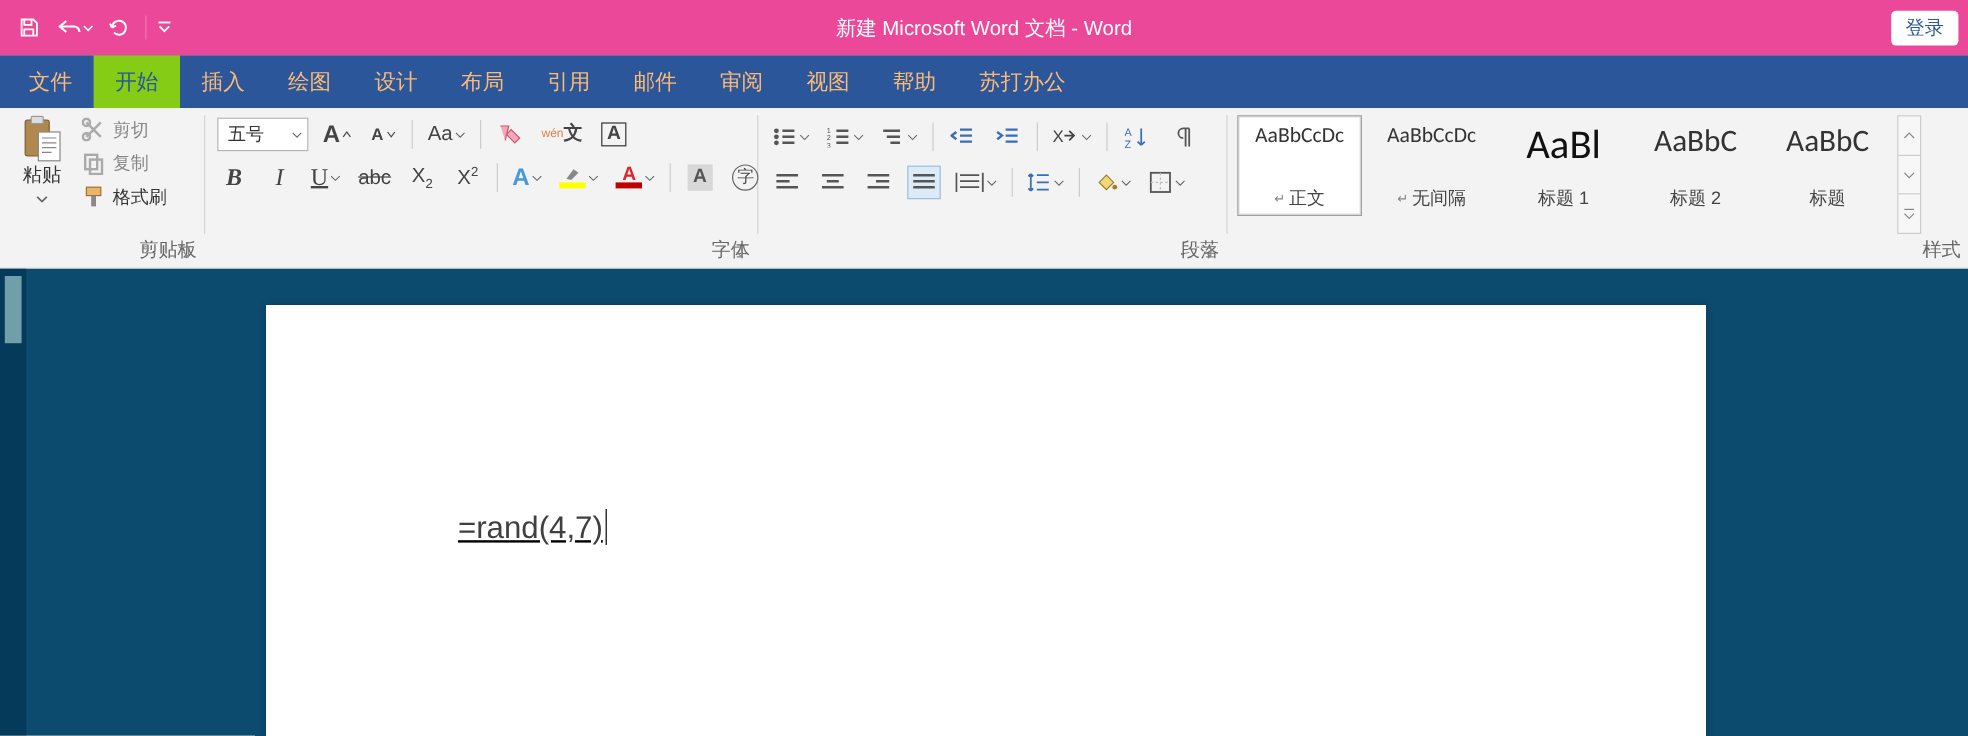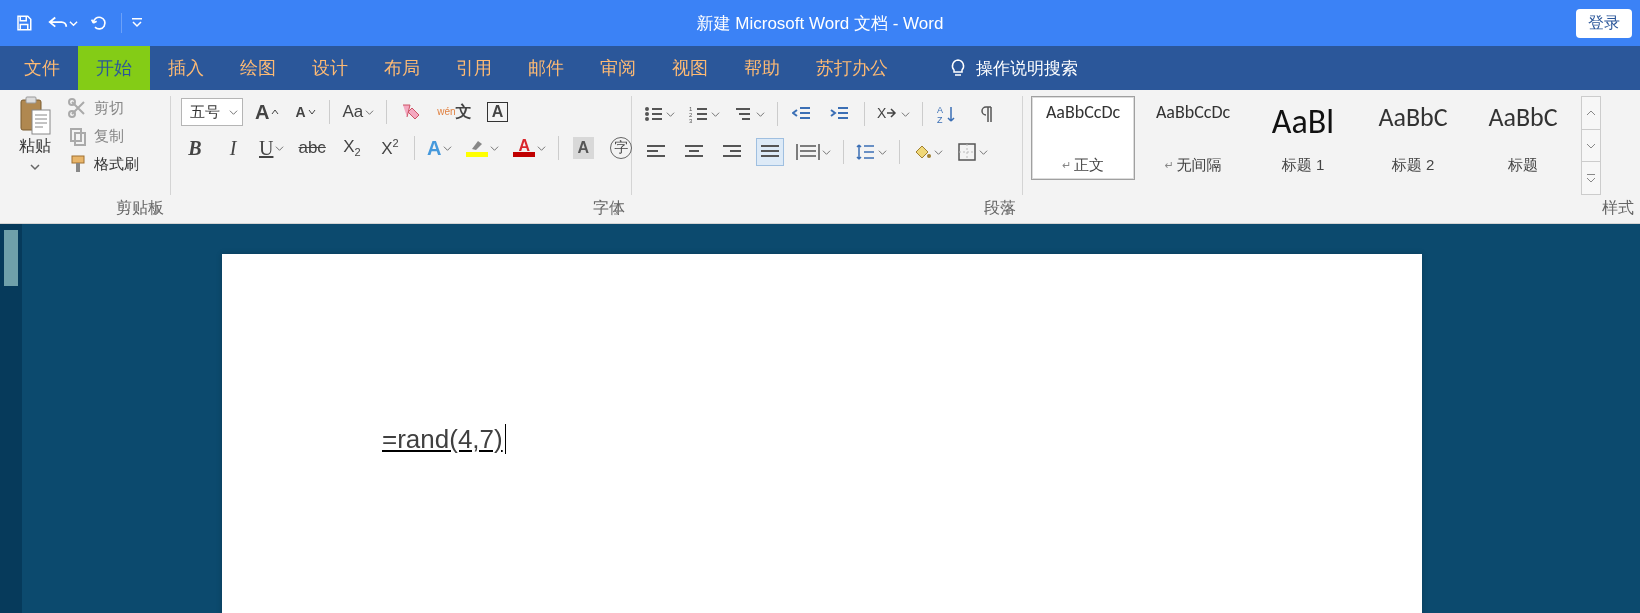--- a/index.html
+++ b/index.html
@@ -1,20 +1,20 @@
 <!DOCTYPE html>
 <html><head>
 <meta charset="utf-8">
 <style>
   * { box-sizing: border-box; margin: 0; padding: 0; font-family: "Microsoft YaHei", "Segoe UI", sans-serif; }
   body { width: 1640px; height: 613px; background: #e6e6e6; overflow: hidden; position: relative; }
 
   
   .titlebar {
-    height: 46px; background: #3b82f6; color: #fff;
+    height: 46px; background: #ec4899; color: #fff;
     display: flex; align-items: center; padding: 0 8px;
     position: relative;
   }
   .qat { display: flex; align-items: center; gap: 2px; }
   .qat-btn { width: 32px; height: 30px; display:flex; align-items:center; justify-content:center; cursor:pointer; }
   .qat-btn svg { fill:#fff; }
   .qat-sep { width:1px; height:20px; background:rgba(255,255,255,.25); margin:0 3px;}
   .title-text { position:absolute; left:50%; transform:translateX(-50%); font-size:17px; white-space:nowrap;}
   .login-btn {
     margin-left:auto; background:#fff; color:#2b579a; border-radius:4px;
@@ -67,21 +67,21 @@
 
   
   .font-body{display:flex;flex-direction:column;gap:8px; padding:4px 4px 0 4px;}
   .row{display:flex; align-items:center; gap:10px;}
   .combo{
     height:28px; border:1px solid #b5b5b5; background:#fff; display:flex; align-items:center;
     padding:0 4px 0 8px; font-size:15px; color:#333; cursor:pointer;
   }
   .combo .caret{margin-left:auto;}
   .font-name-combo{width:150px;}
-  .font-size-combo{width:62px;}
+  .font-size-combo{width:76px;}
   .rb{
     min-width:28px; height:28px; display:flex; align-items:center; justify-content:center;
     cursor:pointer; color:#444; gap:2px; padding:0 2px;
   }
   .rb svg{display:block;}
   .caret-mini{width:9px;height:9px;}
   .bold{font-family:"Times New Roman",serif;font-size:20px;font-weight:bold;font-style:italic;}
   .italic{font-family:"Times New Roman",serif;font-size:20px;font-style:italic;}
   .uline{font-family:"Times New Roman",serif;font-size:20px;text-decoration:underline;}
   .strike{font-size:17px;text-decoration:line-through;}
@@ -180,26 +180,20 @@
     <div class="tab">绘图</div>
     <div class="tab">设计</div>
     <div class="tab">布局</div>
     <div class="tab">引用</div>
     <div class="tab">邮件</div>
     <div class="tab">审阅</div>
     <div class="tab">视图</div>
     <div class="tab">帮助</div>
     <div class="tab">苏打办公</div>
     <div class="tellme-space"></div>
-    <div class="tellme">
-      <svg class="bulb-icon" viewBox="0 0 20 20">
-        <path d="M10 2a6 6 0 0 0-4 10v2h8v-2a6 6 0 0 0-4-10zM7 17h6" fill="none" stroke="#fff" stroke-width="1.5"></path>
-      </svg>
-      <span>操作说明搜索</span>
-    </div>
   </div>
 
 <div class="ribbon">
 
   <div class="group" style="width:170px">
     <div class="group-body">
       <div class="paste-block">
         <svg class="paste-icon" viewBox="0 0 34 40">
           <rect x="3" y="4" width="20" height="30" rx="2" fill="#b08850" stroke="#7a5c30"></rect>
           <rect x="8" y="1" width="10" height="6" rx="1" fill="#ddd" stroke="#999"></rect>

